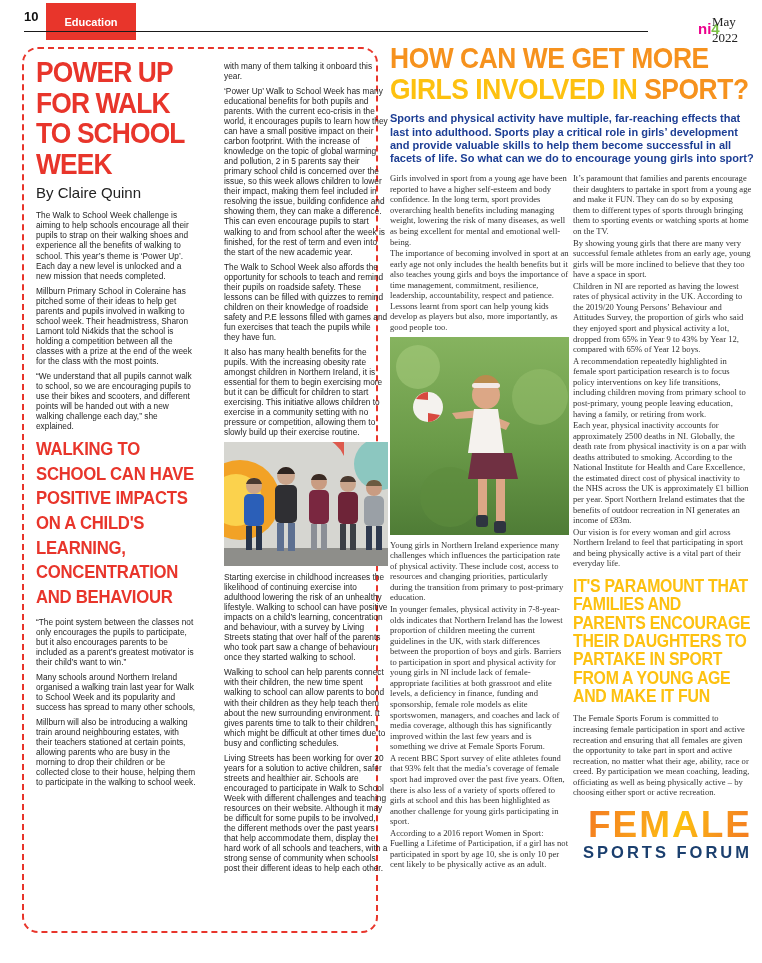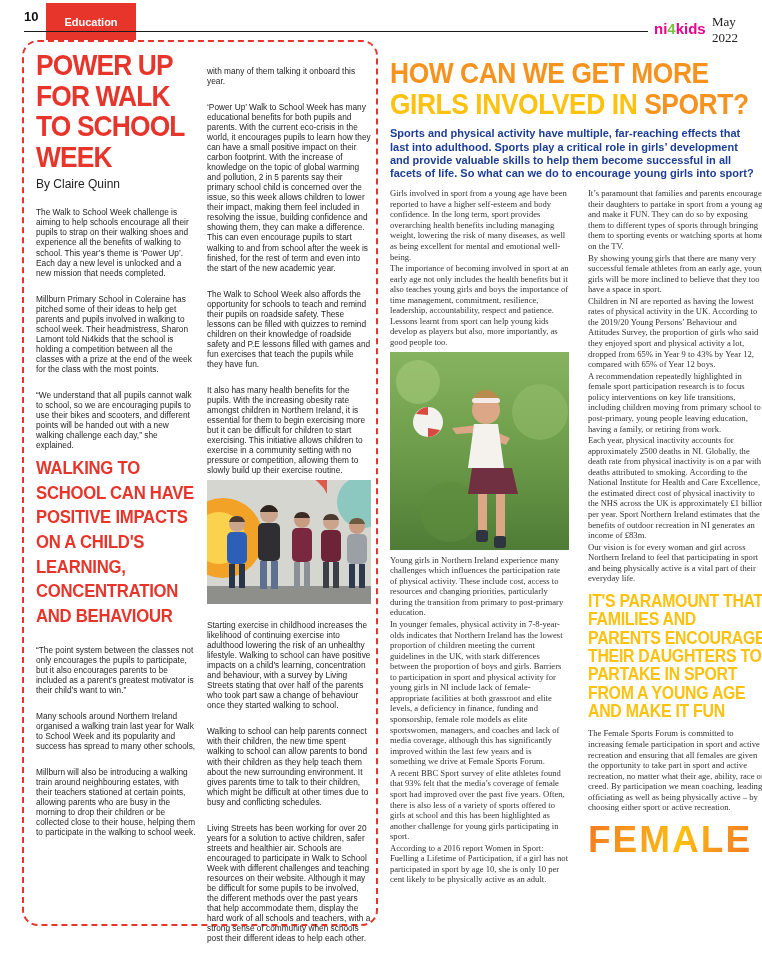--- a/index.html
+++ b/index.html
@@ -6,52 +6,52 @@
   body{
     width:762px;height:963px;position:relative;background:#ffffff;
     font-family:"Liberation Sans",sans-serif;color:#1c1c1c;overflow:hidden;
   }
   
   .page-num{position:absolute;left:24px;top:9px;font-size:13px;font-weight:bold;color:#111;text-align:right;}
   .section-tag{position:absolute;left:46px;top:3px;width:90px;height:37px;background:#e8352b;
     color:#fff;font-size:11px;font-weight:bold;display:flex;align-items:center;justify-content:center;}
   .header-rule{position:absolute;left:24px;top:31px;width:624px;height:1px;background:#1a1a1a;}
   .brand{position:absolute;left:654px;top:20px;font-size:15px;font-weight:bold;white-space:nowrap;}
-  .brand .b-ni,.brand .b-kids{color:#ec008c;}
+  .brand .b-ni,.brand .b-kids{color:#ec008c;margin-left:44px;}
   .brand .b-4{color:#7ac143;}
   .issue{position:absolute;left:712px;top:14px;font-family:"Liberation Serif",serif;
     font-size:13px;color:#222;font-weight:normal;}
   
-  .walk-box{position:absolute;left:22px;top:40px;width:356px;height:886px;
+  .walk-box{position:absolute;left:22px;top:47px;width:356px;height:886px;
     border:2px dashed #e8352b;border-radius:16px;box-sizing:border-box;
-    padding:8px 9px 6px 12px;display:flex;gap:11px;}
+    padding:8px 9px 6px 12px;display:flex;gap:28px;}
   .walk-colA{width:160px;flex:0 0 160px;}
   .walk-colB{width:164px;flex:0 0 164px;}
   .scalex{display:inline-block;transform:scaleX(0.88);transform-origin:left top;width:113.5%;}
   .walk-title{color:#e8352b;font-weight:bold;font-size:30px;line-height:1.02;letter-spacing:-1px;}
-  .byline{font-size:12px;color:#222;margin-top:5px;margin-bottom:9px;}
+  .byline{font-size:15px;color:#222;margin-top:5px;margin-bottom:9px;}
   .walk-intro{font-size:10.4px;font-weight:bold;line-height:1.07;color:#151515;margin-bottom:7px;}
-  .p-sans{font-size:8.3px;line-height:1.21;color:#262626;margin:16px 0 5px 0;}
+  .p-sans{font-size:8.3px;line-height:1.21;color:#262626;margin:4px 0 5px 0;}
   .walk-sub{color:#e8352b;font-weight:bold;font-size:19px;line-height:1.3;letter-spacing:-0.3px;
     margin:6px 0 7px 0;}
   .photo-kids{width:164px;height:124px;margin:3px 0 6px 0;display:block;}
   
-  .sport{position:absolute;left:390px;top:57px;width:370px;}
+  .sport{position:absolute;left:390px;top:42px;width:370px;}
   .sport-title{font-weight:bold;font-size:30px;line-height:1.04;letter-spacing:-0.5px;}
   .tt-orange{color:#f6921e;}
   .tt-yellow{color:#fdc110;}
   .standfirst{color:#1d3e94;font-size:11px;font-weight:bold;line-height:1.2;margin-top:8px;}
-  .sport-cols{display:flex;gap:19px;margin-top:8px;}
+  .sport-cols{display:flex;gap:4px;margin-top:8px;}
   .sport-col{width:179px;flex:0 0 179px;}
   .p-serif{font-family:"Liberation Serif",serif;font-size:8.6px;line-height:1.23;
     color:#333;margin:0 0 1px 0;}
   .photo-girl{width:179px;height:198px;margin:4px 0 5px 0;display:block;}
   .sport-sub{color:#fdc110;font-weight:bold;font-size:18px;line-height:1.02;letter-spacing:-0.3px;
     margin:8px 0 8px 0;}
-  .fsf-logo{margin-top:8px;text-align:left;}
+  .fsf-logo{margin-top:8px;text-align:right;}
   .fsf-female{font-size:37px;font-weight:bold;letter-spacing:2px;line-height:1;
     background:linear-gradient(110deg,#f47b20 0%,#f9a11b 35%,#fdc110 55%,#f6921e 80%,#f47b20 100%);
     -webkit-background-clip:text;background-clip:text;color:transparent;display:inline-block;}
   .fsf-sports{font-size:16.5px;font-weight:bold;color:#1b3f6e;letter-spacing:3px;line-height:1.2;}
 </style>
 </head>
 <body>
 
 <div class="page-num">10</div>
 <div class="section-tag">Education</div>
@@ -164,16 +164,17 @@
       <p class="p-serif">It’s paramount that families and parents encourage their daughters to partake in sport from a young age and make it FUN. They can do so by exposing them to different types of sports through bringing them to sporting events or watching sports at home on the TV.</p>
       <p class="p-serif">By showing young girls that there are many very successful female athletes from an early age, young girls will be more inclined to believe that they too have a space in sport.</p>
       <p class="p-serif">Children in NI are reported as having the lowest rates of physical activity in the UK. According to the 2019/20 Young Persons’ Behaviour and Attitudes Survey, the proportion of girls who said they enjoyed sport and physical activity a lot, dropped from 65% in Year 9 to 43% by Year 12, compared with 65% of Year 12 boys.</p>
       <p class="p-serif">A recommendation repeatedly highlighted in female sport participation research is to focus policy interventions on key life transitions, including children moving from primary school to post-primary, young people leaving education, having a family, or retiring from work.</p>
       <p class="p-serif">Each year, physical inactivity accounts for approximately 2500 deaths in NI. Globally, the death rate from physical inactivity is on a par with deaths attributed to smoking. According to the National Institute for Health and Care Excellence, the estimated direct cost of physical inactivity to the NHS across the UK is approximately £1 billion per year. Sport Northern Ireland estimates that the benefits of outdoor recreation in NI generates an income of £83m.</p>
       <p class="p-serif">Our vision is for every woman and girl across Northern Ireland to feel that participating in sport and being physically active is a vital part of their everyday life.</p>
       <div class="sport-sub"><span class="scalex">IT'S PARAMOUNT THAT FAMILIES AND PARENTS ENCOURAGE THEIR DAUGHTERS TO PARTAKE IN SPORT FROM A YOUNG AGE AND MAKE IT FUN</span></div>
       <p class="p-serif">The Female Sports Forum is committed to increasing female participation in sport and active recreation and ensuring that all females are given the opportunity to take part in sport and active recreation, no matter what their age, ability, race or creed. By participation we mean coaching, leading, officiating as well as being physically active – by choosing either sport or active recreation.</p>
       <div class="fsf-logo">
         <div class="fsf-female">FEMALE</div>
+        <div class="fsf-sports">SPORTS FORUM</div>
       </div>
     </div>
   </div>
 </div>
 
 </body></html>

